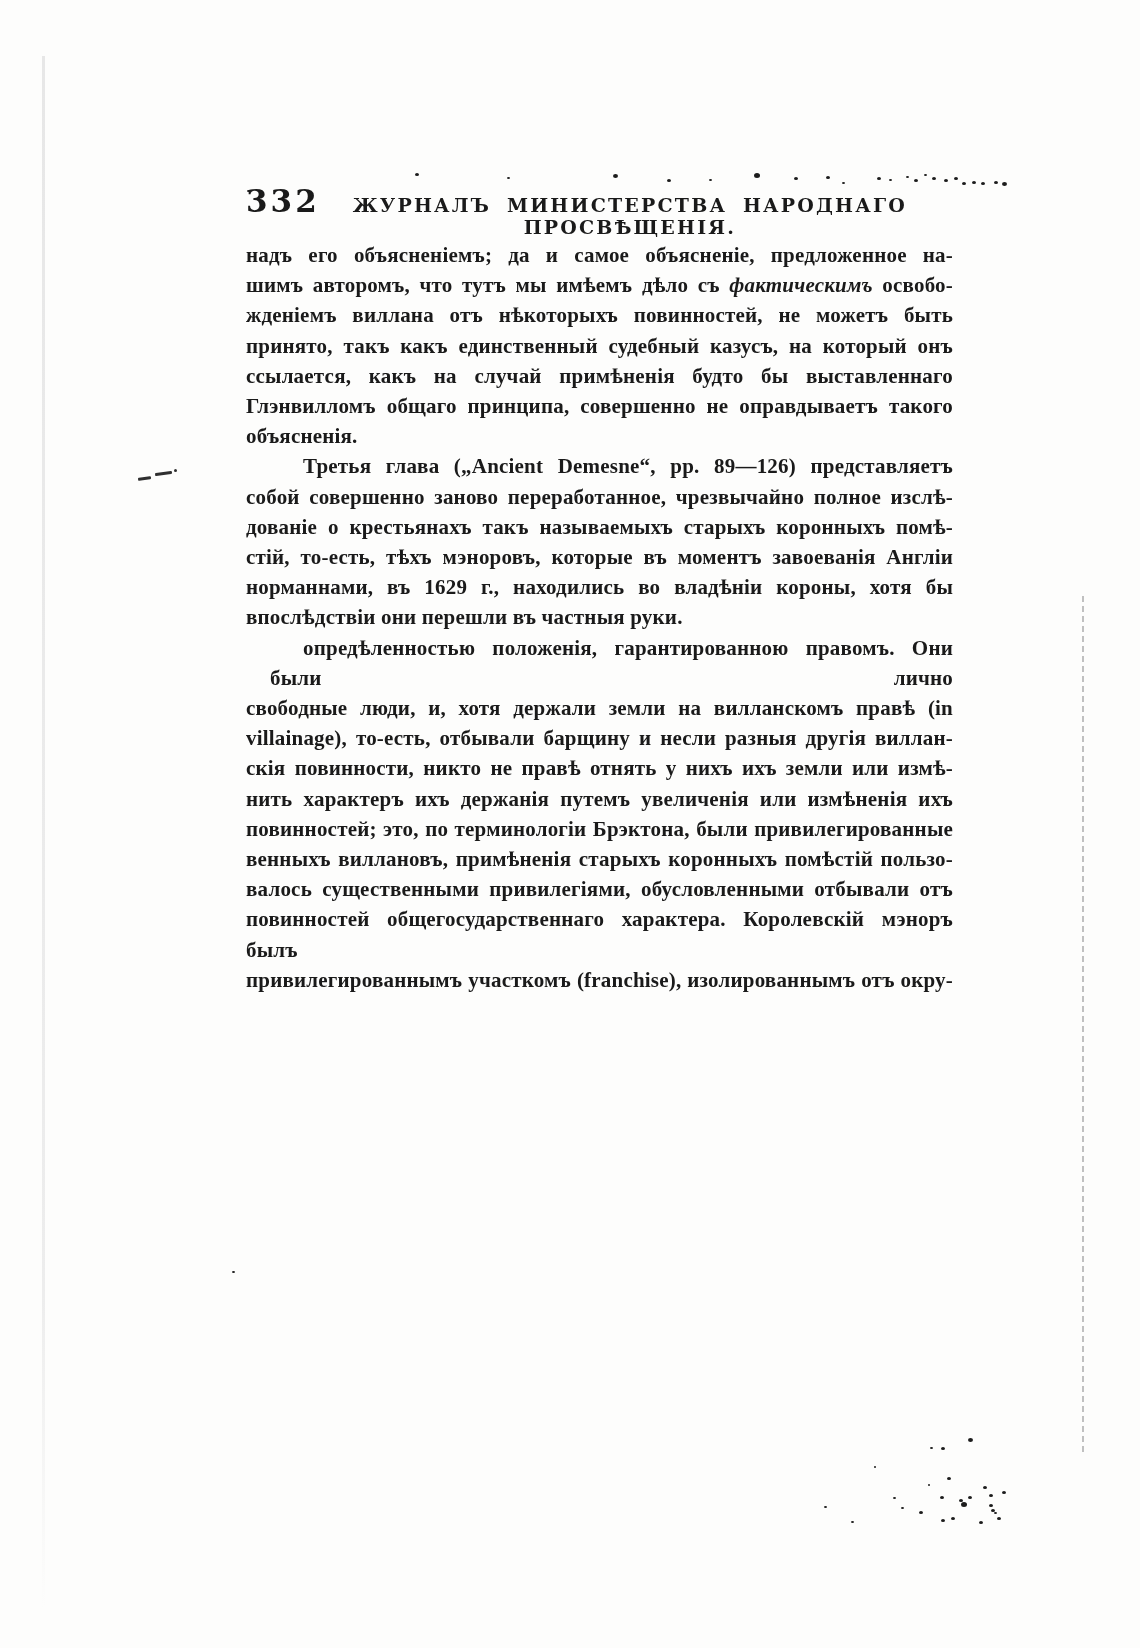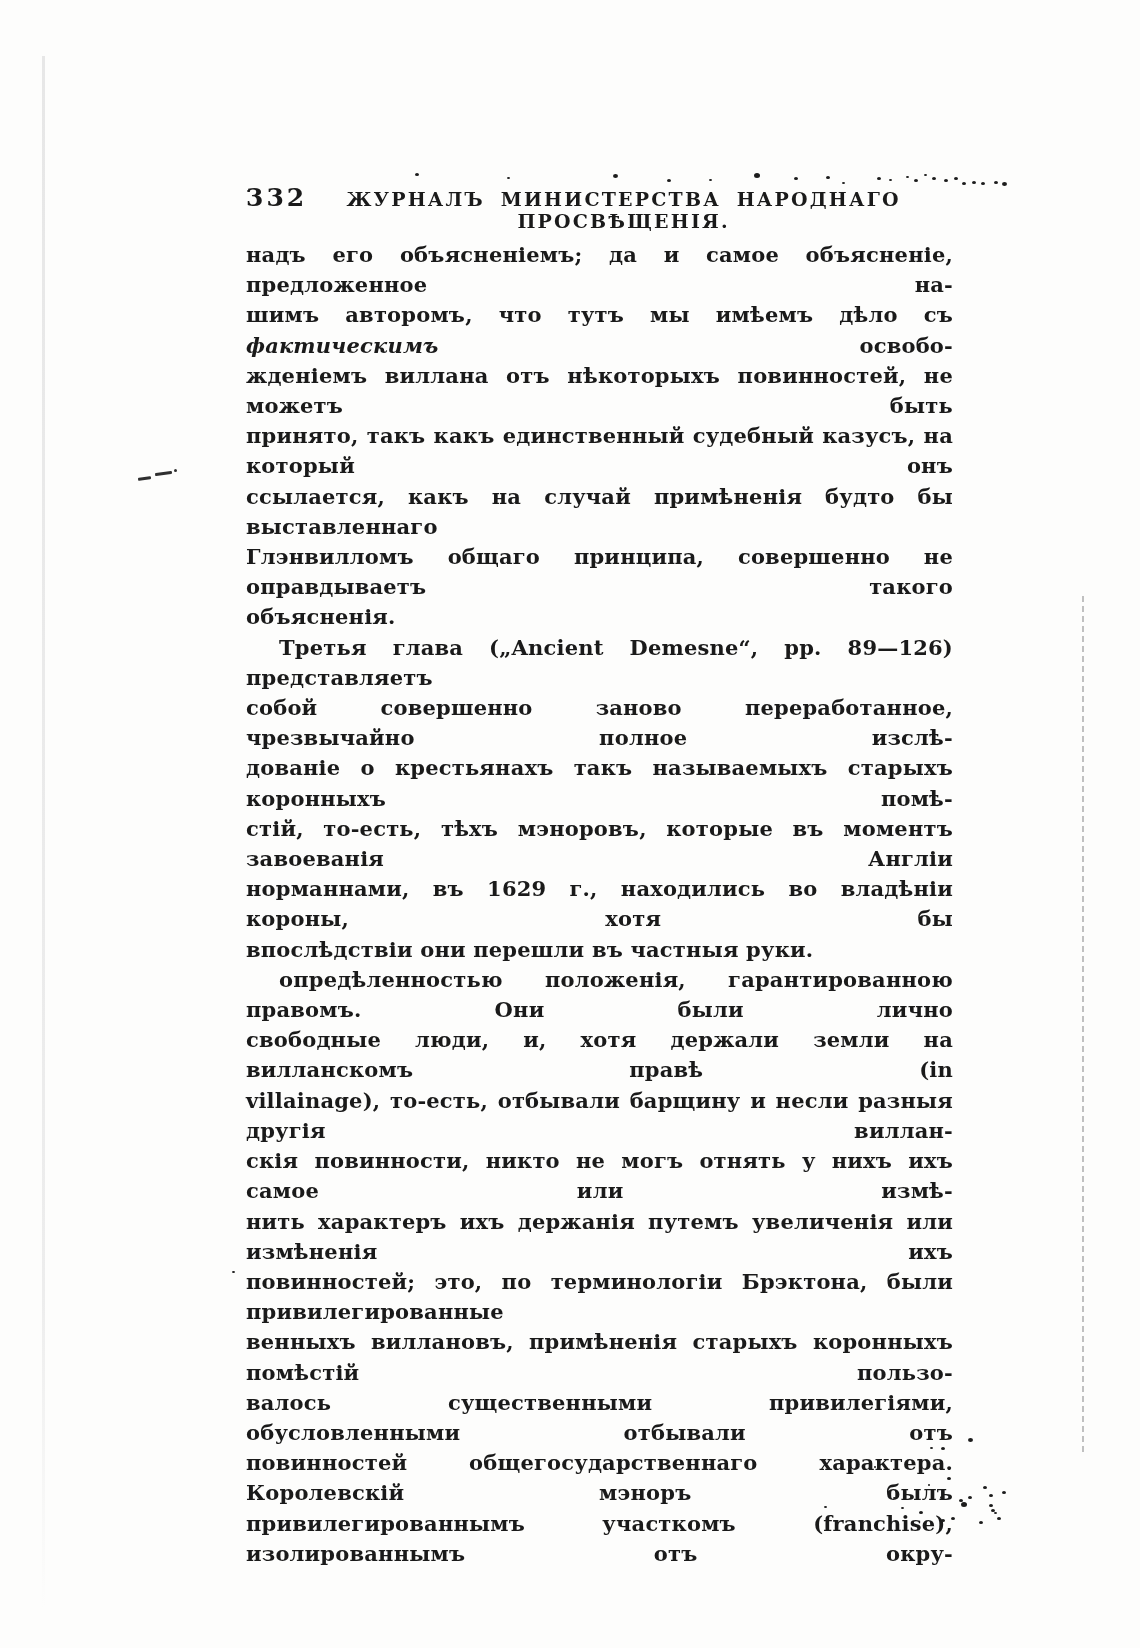--- a/index.html
+++ b/index.html
@@ -13,40 +13,40 @@
   }
   .page-edge{
     position:absolute;left:42px;top:56px;width:3px;height:1552px;
     background:linear-gradient(to bottom,#e7e7e7 0%,#ededed 80%,#fdfdfc 100%);
   }
   .header-row{
     position:absolute;left:246px;top:183px;width:706px;
     display:flex;align-items:baseline;
   }
   .page-number{
-    font-size:25px;font-weight:700;letter-spacing:3px;
+    font-size:31px;font-weight:700;letter-spacing:3px;
   }
   .journal-title{
     flex:1;text-align:center;
     font-size:19px;font-weight:700;letter-spacing:2.2px;word-spacing:7px;
     padding-right:12px;
   }
   .text-block{
     position:absolute;left:246px;top:240px;width:707px;
     font-size:21px;font-weight:700;line-height:30.2px;
     letter-spacing:0.2px;
   }
-  .para{margin:0;}
+  .para{margin:0;font-family:Liberation Serif, serif;}
   .tline{
     text-align:justify;
     text-align-last:justify;
     white-space:normal;
   }
   .tline.left{text-align-last:left;}
-  .para.indent .tline:first-child{text-indent:33px;}
+  .para.indent .tline:first-child{text-indent:33px;margin-left:24px;}
   .it{font-style:italic;}
   .margin-dashline{
     position:absolute;left:1082px;top:596px;height:856px;width:0;
     border-left:2px dashed #909090;opacity:.55;
   }
   .pencil-dash{
     position:absolute;height:2.5px;background:#2f2f2f;border-radius:1px;
     transform:rotate(-8deg);
   }
   .pencil-dot{position:absolute;width:3px;height:3px;background:#2f2f2f;border-radius:50%;}
@@ -79,21 +79,21 @@
         <div class="tline"><span class="">собой совершенно заново переработанное, чрезвычайно полное изслѣ-</span></div>
         <div class="tline"><span class="">дованіе о крестьянахъ такъ называемыхъ старыхъ коронныхъ помѣ-</span></div>
         <div class="tline"><span class="">стій, то-есть, тѣхъ мэноровъ, которые въ моментъ завоеванія Англіи</span></div>
         <div class="tline"><span class="">норманнами, въ 1629 г., находились во владѣніи короны, хотя бы</span></div>
         <div class="tline left"><span class="">впослѣдствіи они перешли въ частныя руки.</span></div>
       </div>
       <div class="para indent">
         <div class="tline"><span class="">опредѣленностью положенія, гарантированною правомъ. Они были лично</span></div>
         <div class="tline"><span class="">свободные люди, и, хотя держали земли на вилланскомъ правѣ (in</span></div>
         <div class="tline"><span class="">villainage), то-есть, отбывали барщину и несли разныя другія виллан-</span></div>
-        <div class="tline"><span class="">скія повинности, никто не могъ отнять у нихъ ихъ самое или измѣ-</span></div>
+        <div class="tline"><span class="">скія повинности, никто не правѣ отнять у нихъ ихъ земли или измѣ-</span></div>
         <div class="tline"><span class="">нить характеръ ихъ держанія путемъ увеличенія или измѣненія ихъ</span></div>
         <div class="tline"><span class="">повинностей; это, по терминологіи Брэктона, были привилегированные</span></div>
         <div class="tline"><span class="">венныхъ виллановъ, примѣненія старыхъ коронныхъ помѣстій пользо-</span></div>
         <div class="tline"><span class="">валось существенными привилегіями, обусловленными отбывали отъ</span></div>
         <div class="tline"><span class="">повинностей общегосударственнаго характера. Королевскій мэноръ былъ</span></div>
         <div class="tline"><span class="">привилегированнымъ участкомъ (franchise), изолированнымъ отъ окру-</span></div>
       </div>
     </div>
 
   <div class="margin-dashline"></div>

